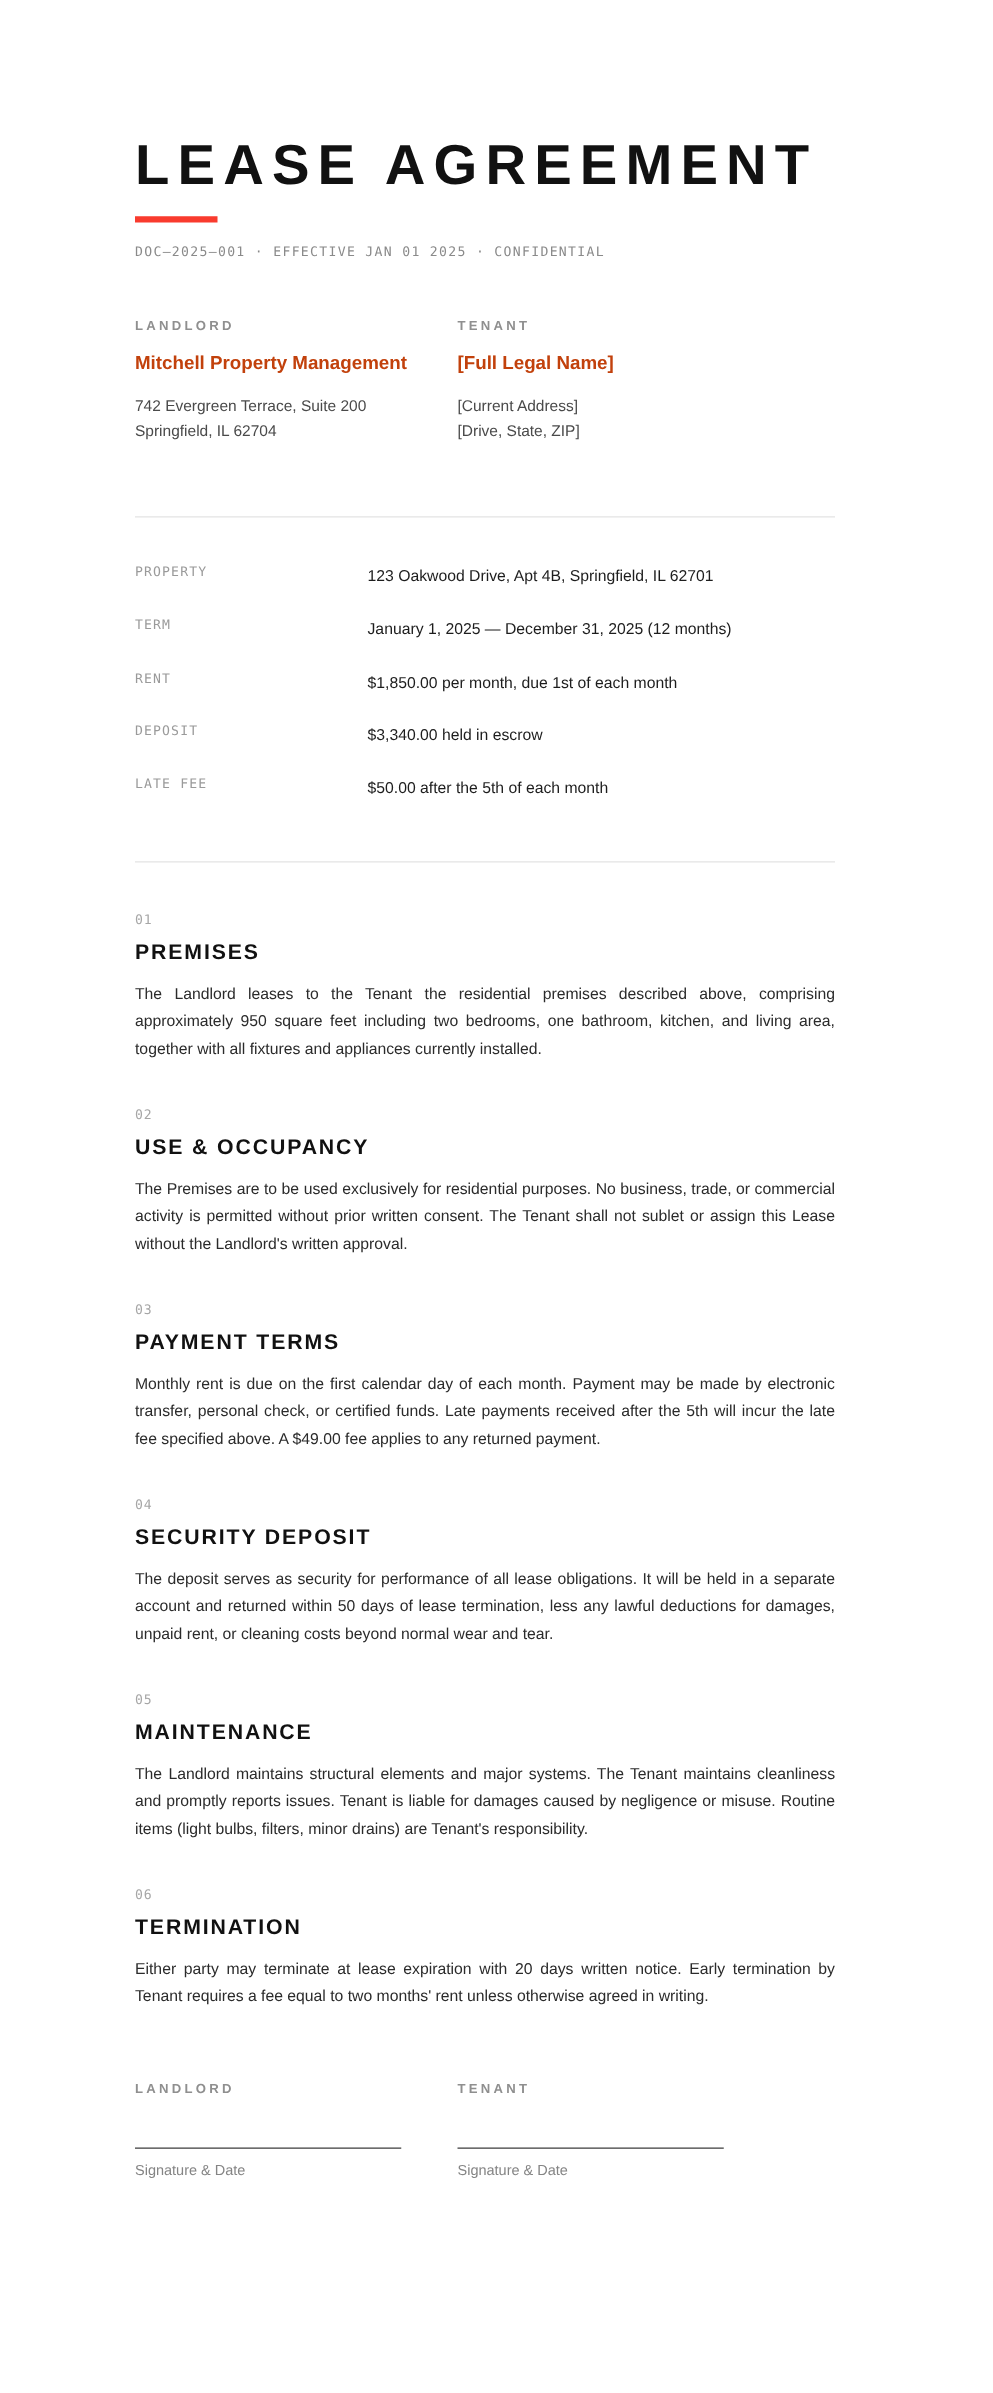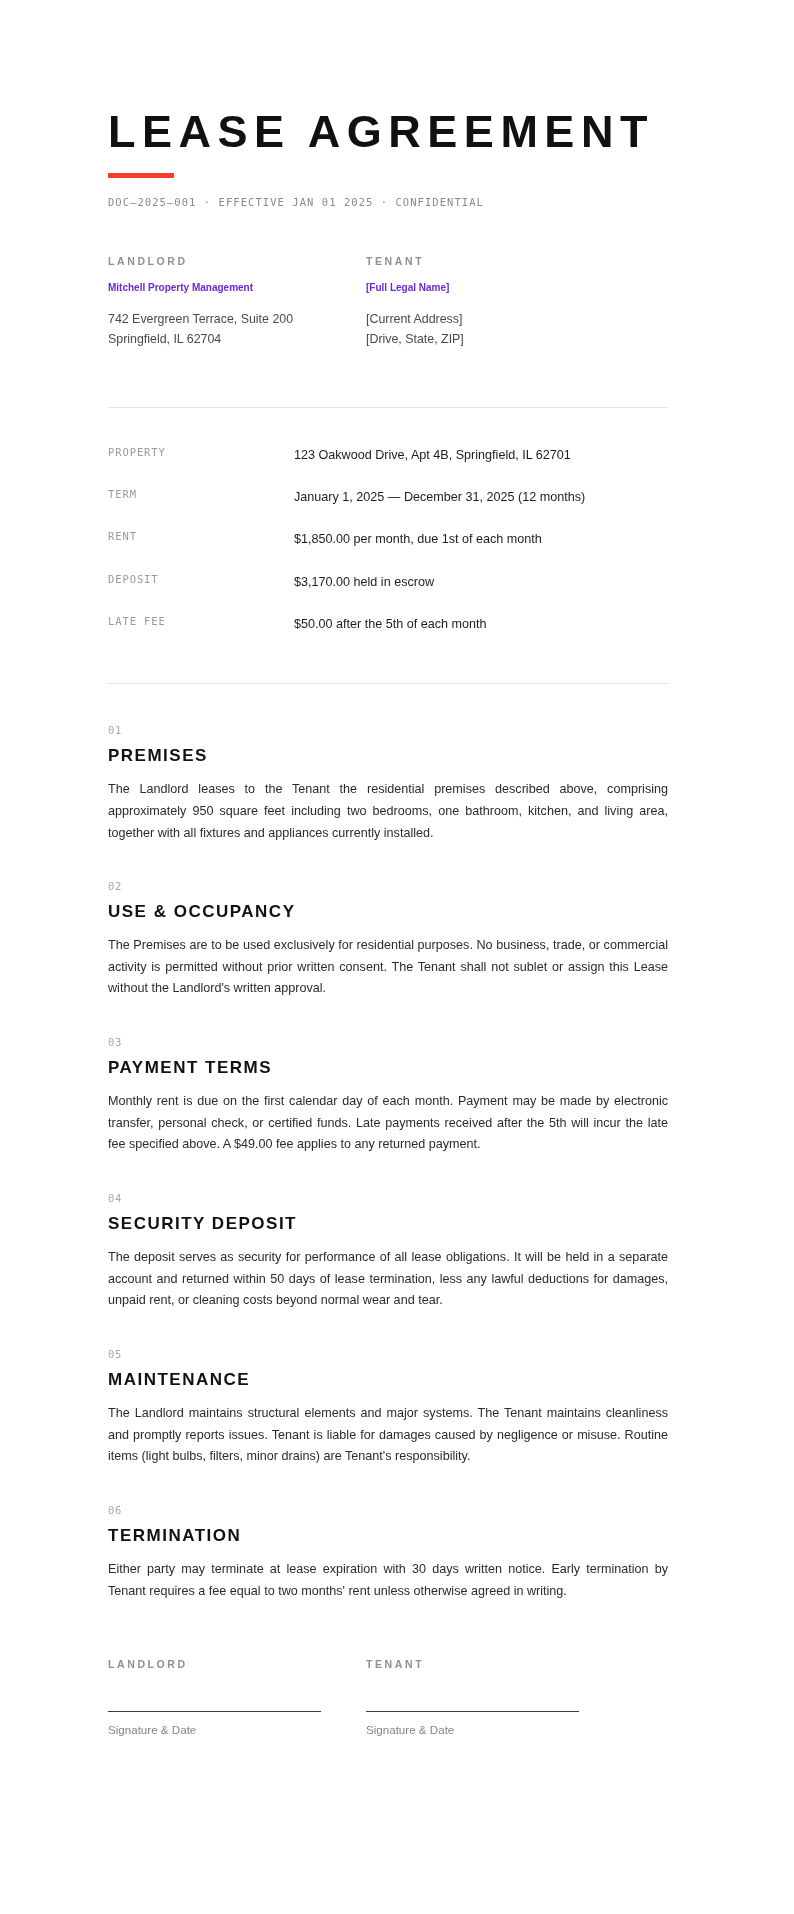--- a/index.html
+++ b/index.html
@@ -61,23 +61,23 @@
   .eyebrow {
     font-family: "Liberation Sans", sans-serif;
     font-size: 10.5px;
     font-weight: bold;
     letter-spacing: 2.6px;
     color: #8f8f8f;
     text-transform: uppercase;
     margin: 0 0 15px 0;
   }
   .party-name {
-    font-size: 10px;
-    font-weight: bold;
-    color: #6d28d9;
+    font-size: 15px;
+    font-weight: bold;
+    color: #c2410c;
     margin: 0 0 14px 0;
     line-height: 1.25;
   }
   .party-line {
     font-size: 12.4px;
     color: #4a4a4a;
     line-height: 1.62;
     margin: 0;
   }
 
@@ -204,21 +204,21 @@
     <div class="term-row">
       <div class="term-label">TERM</div>
       <div class="term-value">January 1, 2025 — December 31, 2025 (12 months)</div>
     </div>
     <div class="term-row">
       <div class="term-label">RENT</div>
       <div class="term-value">$1,850.00 per month, due 1st of each month</div>
     </div>
     <div class="term-row">
       <div class="term-label">DEPOSIT</div>
-      <div class="term-value">$3,170.00 held in escrow</div>
+      <div class="term-value">$3,340.00 held in escrow</div>
     </div>
     <div class="term-row">
       <div class="term-label">LATE FEE</div>
       <div class="term-value">$50.00 after the 5th of each month</div>
     </div>
   </div>
 
   <div class="divider bot-terms"></div>
 
   <div class="sections">
@@ -243,21 +243,21 @@
       <p class="section-body">The deposit serves as security for performance of all lease obligations. It will be held in a separate account and returned within 50 days of lease termination, less any lawful deductions for damages, unpaid rent, or cleaning costs beyond normal wear and tear.</p>
     </div>
     <div class="section">
       <p class="section-num">05</p>
       <h2 class="section-head">MAINTENANCE</h2>
       <p class="section-body">The Landlord maintains structural elements and major systems. The Tenant maintains cleanliness and promptly reports issues. Tenant is liable for damages caused by negligence or misuse. Routine items (light bulbs, filters, minor drains) are Tenant's responsibility.</p>
     </div>
     <div class="section">
       <p class="section-num">06</p>
       <h2 class="section-head">TERMINATION</h2>
-      <p class="section-body">Either party may terminate at lease expiration with 30 days written notice. Early termination by Tenant requires a fee equal to two months' rent unless otherwise agreed in writing.</p>
+      <p class="section-body">Either party may terminate at lease expiration with 20 days written notice. Early termination by Tenant requires a fee equal to two months' rent unless otherwise agreed in writing.</p>
     </div>
   </div>
 
   <div class="signatures">
     <div class="sign-block">
       <p class="eyebrow">LANDLORD</p>
       <div class="sign-line"></div>
       <p class="sign-caption">Signature &amp; Date</p>
     </div>
     <div class="sign-block">

